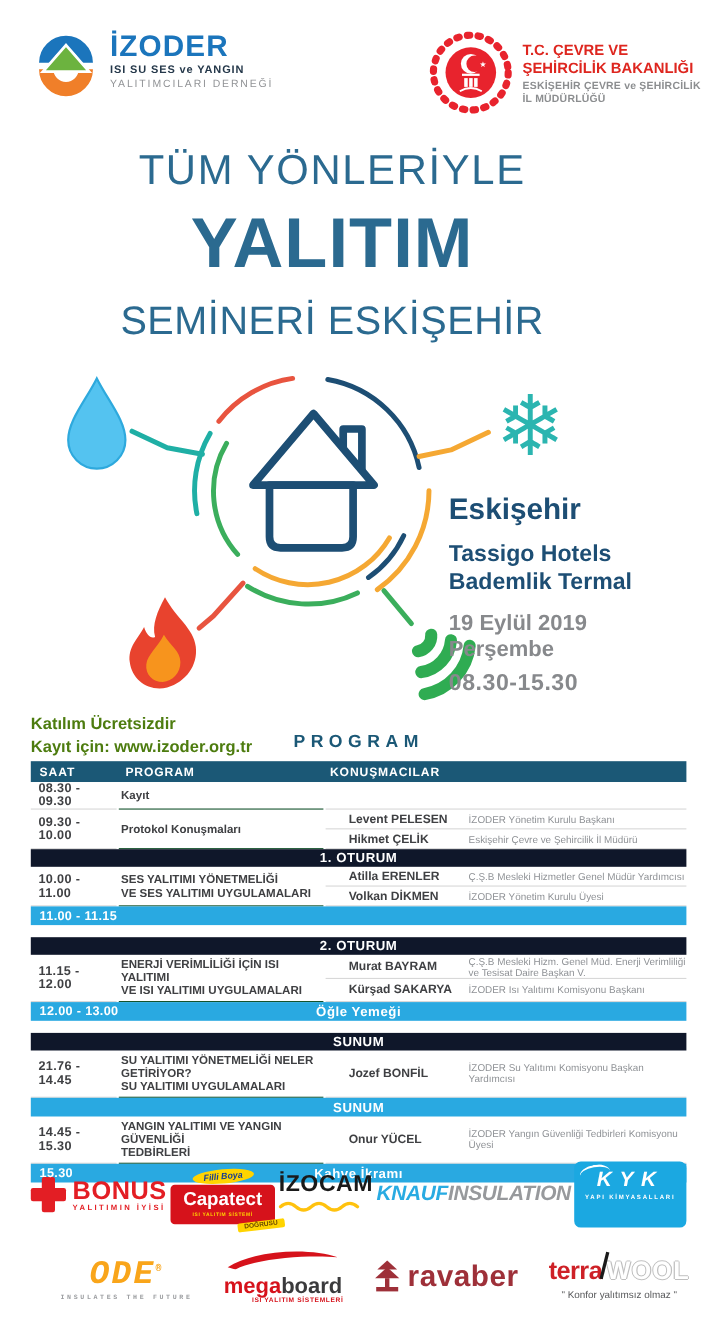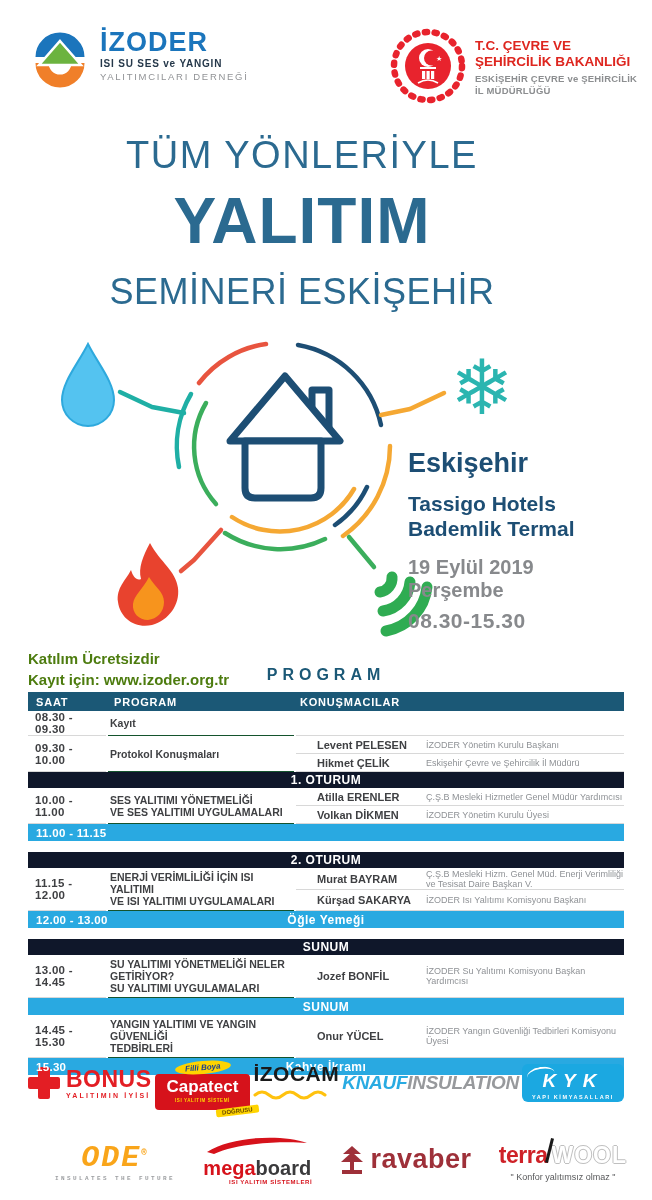--- a/index.html
+++ b/index.html
@@ -88,21 +88,21 @@
   .cap-ribbon{position:absolute;right:-8px;bottom:-5px;background:#FFD400;color:#6B4A00;
               font-size:6px;font-weight:800;padding:1px 6px;transform:rotate(-7deg);border-radius:2px;}
 
   .izocam{display:block;text-align:center;}
   .izocam-name{font-size:21px;font-weight:800;color:#1A1A1A;letter-spacing:.5px;}
 
   .knauf{font-style:italic;font-weight:800;font-size:19px;letter-spacing:-.3px;white-space:nowrap;}
   .knauf .k1{color:#29ABE2;}
   .knauf .k2{color:#97999C;}
 
-  .kyk{display:block;width:102px;height:38px;background:#1BA8E1;border-radius:6px;color:#fff;
+  .kyk{display:block;width:102px;height:60px;background:#1BA8E1;border-radius:6px;color:#fff;
        text-align:center;padding-top:7px;box-sizing:border-box;position:relative;overflow:hidden;}
   .kyk::before{content:"";position:absolute;top:3px;left:5px;width:28px;height:14px;
                border-top:2.5px solid #fff;border-radius:50%;transform:rotate(-10deg);}
   .kyk-name{font-weight:800;font-style:italic;font-size:19px;letter-spacing:7px;line-height:20px;}
   .kyk-sub{font-size:5.5px;letter-spacing:1.6px;margin-top:3px;font-weight:700;}
 
   .ode{display:block;text-align:center;font-family:Liberation Mono, monospace;}
   .ode-name{font-size:30px;font-weight:800;font-style:italic;color:#F9A51A;letter-spacing:2px;
             line-height:30px;}
   .ode-reg{font-size:9px;vertical-align:super;}
@@ -299,21 +299,21 @@
       </div>
       <div class="t-band t-band-blue">
         <span class="band-label">Öğle Yemeği</span>
         <span class="band-time">12.00 - 13.00</span>
       </div>
       <div class="t-gap"></div>
       <div class="t-band t-band-dark">
         <span class="band-label">SUNUM</span>
       </div>
       <div class="t-row">
-        <div class="t-time">13.00 - 14.45</div>
+        <div class="t-time">21.76 - 14.45</div>
         <div class="t-prog">SU YALITIMI YÖNETMELİĞİ NELER GETİRİYOR?
 SU YALITIMI UYGULAMALARI</div>
         <div class="t-speakers">
           <div class="sp-line">
             <span class="sp-name">Jozef BONFİL</span>
             <span class="sp-role">İZODER Su Yalıtımı Komisyonu Başkan Yardımcısı</span>
           </div>
         </div>
       </div>
       <div class="t-band t-band-blue">

